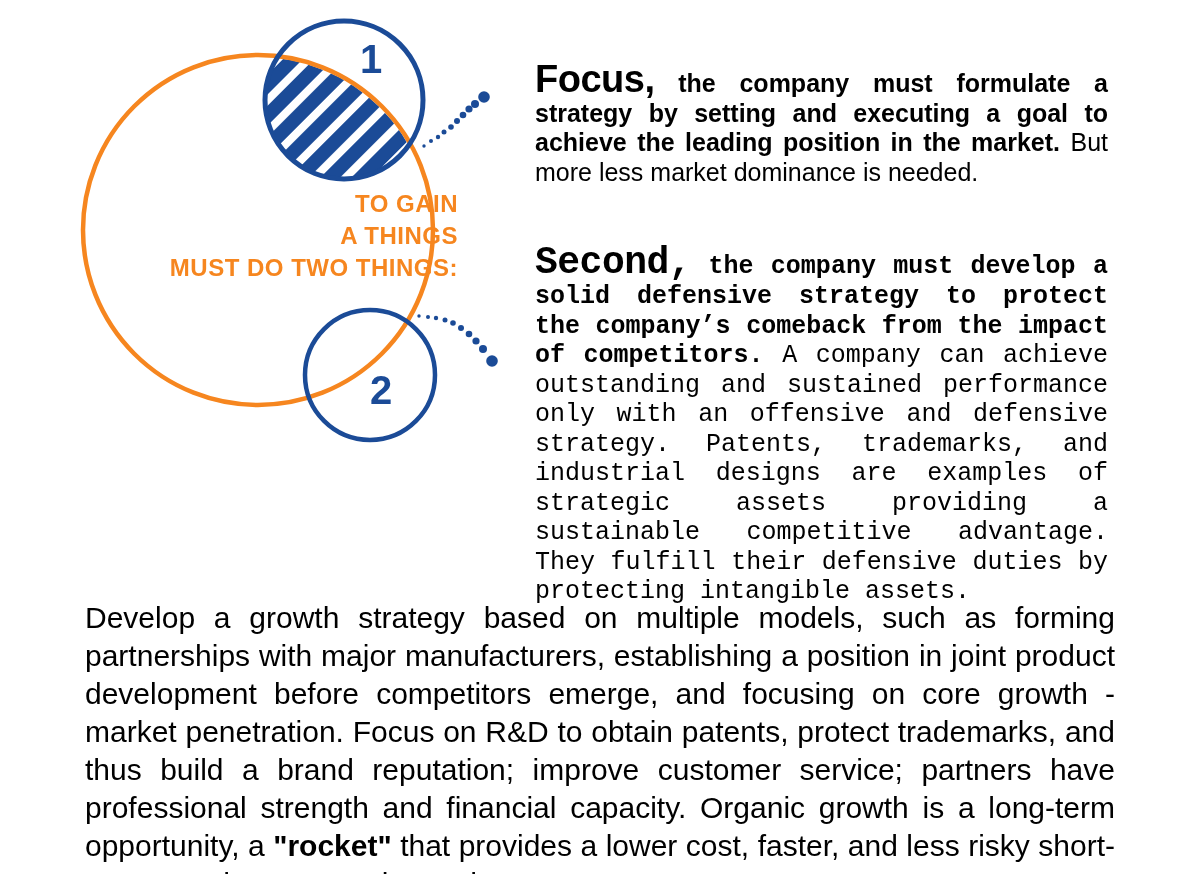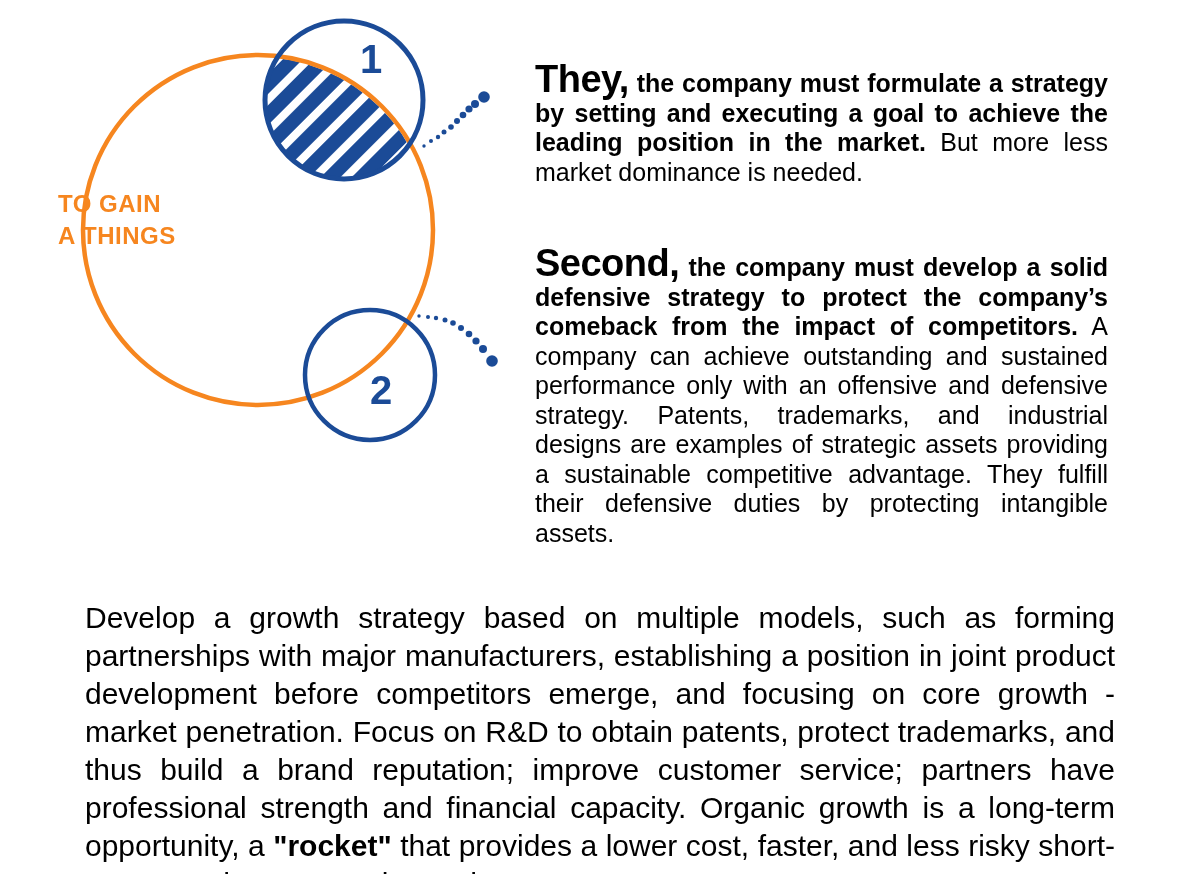--- a/index.html
+++ b/index.html
@@ -19,32 +19,32 @@
   .stripe-white  { fill: #ffffff; }
   .badge-num {
     font-family: "Liberation Sans", sans-serif;
     font-weight: bold; font-size: 40px;
     fill: var(--navy, #1B4B97);
     text-anchor: middle;
   }
 
   .center-text {
     position: absolute; left: 58px; top: 188px; width: 400px;
-    text-align: left; font-weight: bold;
+    text-align: right; font-weight: bold;
     font-size: 24px; line-height: 32px; letter-spacing: 0.5px;
   }
   .ct-orange { color: var(--orange, #F6861F); }
   .ct-navy   { color: var(--navy, #1B4B97); }
 
   .text-block {
     position: absolute; left: 535px; width: 573px; margin: 0;
     text-align: justify; font-size: 25px; line-height: 29.5px;
   }
   .first-block  { top: 60px; }
-  .second-block { top: 244px; }
+  .second-block { top: 244px; font-family: Liberation Mono, monospace; }
   .lead { font-size: 38px; font-weight: bold; line-height: 1; letter-spacing: -0.5px; }
   .b    { font-weight: bold; }
 
   .footer-par {
     position: absolute; left: 85px; top: 599px; width: 1030px; margin: 0;
     text-align: justify; font-size: 30px; line-height: 38px;
   }
 </style>
 </head>
 <body>
@@ -96,21 +96,22 @@
       <circle cx="492" cy="361" r="5.8"></circle>
     </g>
 
     <text class="badge-num" x="371" y="73">1</text>
     <text class="badge-num" x="381" y="404">2</text>
   </svg>
 
   <div class="center-text">
     <div class="ct-orange">TO GAIN</div>
     <div class="ct-orange">A THINGS</div>
+    <div class="ct-orange">MUST DO TWO THINGS:</div>
   </div>
 
-  <p class="text-block first-block"><span class="lead">They,</span><span class="b"> the company must formulate a strategy by setting and executing a goal to achieve the leading position in the market.</span><span> But more less market dominance is needed.</span></p>
+  <p class="text-block first-block"><span class="lead">Focus,</span><span class="b"> the company must formulate a strategy by setting and executing a goal to achieve the leading position in the market.</span><span> But more less market dominance is needed.</span></p>
 
   <p class="text-block second-block"><span class="lead">Second,</span><span class="b"> the company must develop a solid defensive strategy to protect the company’s comeback from the impact of competitors.</span><span> A company can achieve outstanding and sustained performance only with an offensive and defensive strategy. Patents, trademarks, and industrial designs are examples of strategic assets providing a sustainable competitive advantage. They fulfill their defensive duties by protecting intangible assets.</span></p>
 
   <p class="footer-par"><span>Develop a growth strategy based on multiple models, such as forming partnerships with major manufacturers, establishing a position in joint product development before competitors emerge, and focusing on core growth - market penetration. Focus on R&amp;D to obtain patents, protect trademarks, and thus build a brand reputation; improve customer service; partners have professional strength and financial capacity. Organic growth is a long-term opportunity, a </span><span class="b">"rocket"</span><span> that provides a lower cost, faster, and less risky short-term ROI than external growth.</span></p>
 
 </div>
 
 </body></html>

